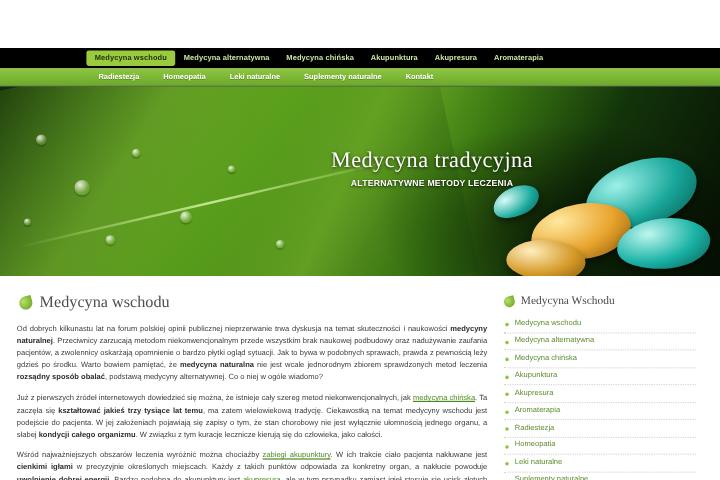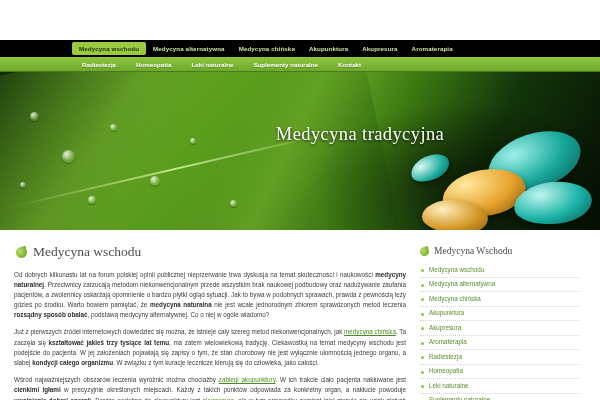--- a/index.html
+++ b/index.html
@@ -247,20 +247,21 @@
     <div class="dewdrop" style="left:230px; top:128px; width:7px; height:7px;"></div>
 
     <div class="stone s5"></div>
     <div class="stone s1"></div>
     <div class="stone s2"></div>
     <div class="stone s4"></div>
     <div class="stone s3"></div>
 
     <div class="hero-title-wrap">
       <div class="hero-title">Medycyna tradycyjna</div>
+      <div class="hero-sub">ALTERNATYWNE METODY LECZENIA</div>
     </div>
   </header>
 
   <div class="content-wrap">
 
     <main class="main-col">
       <div class="page-title">
         <span class="leaf-bullet"></span>
         <h1>Medycyna wschodu</h1>
       </div>

